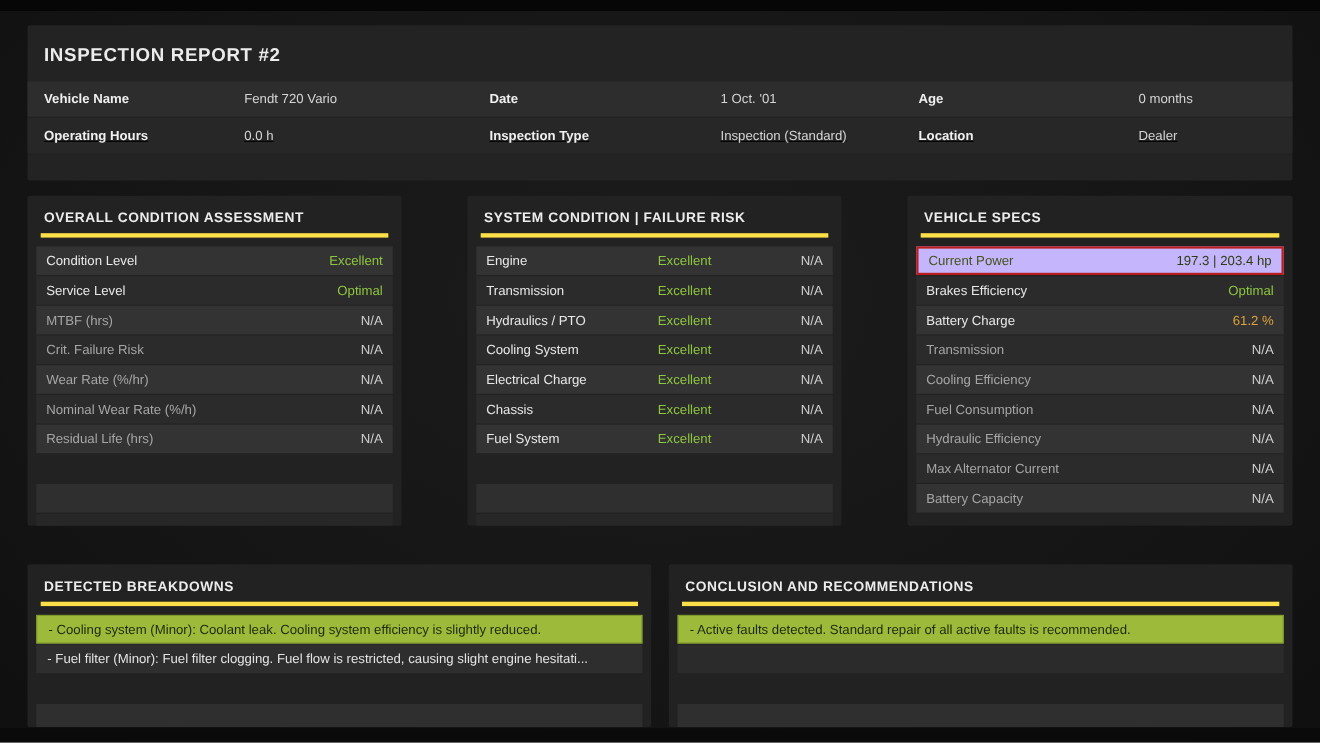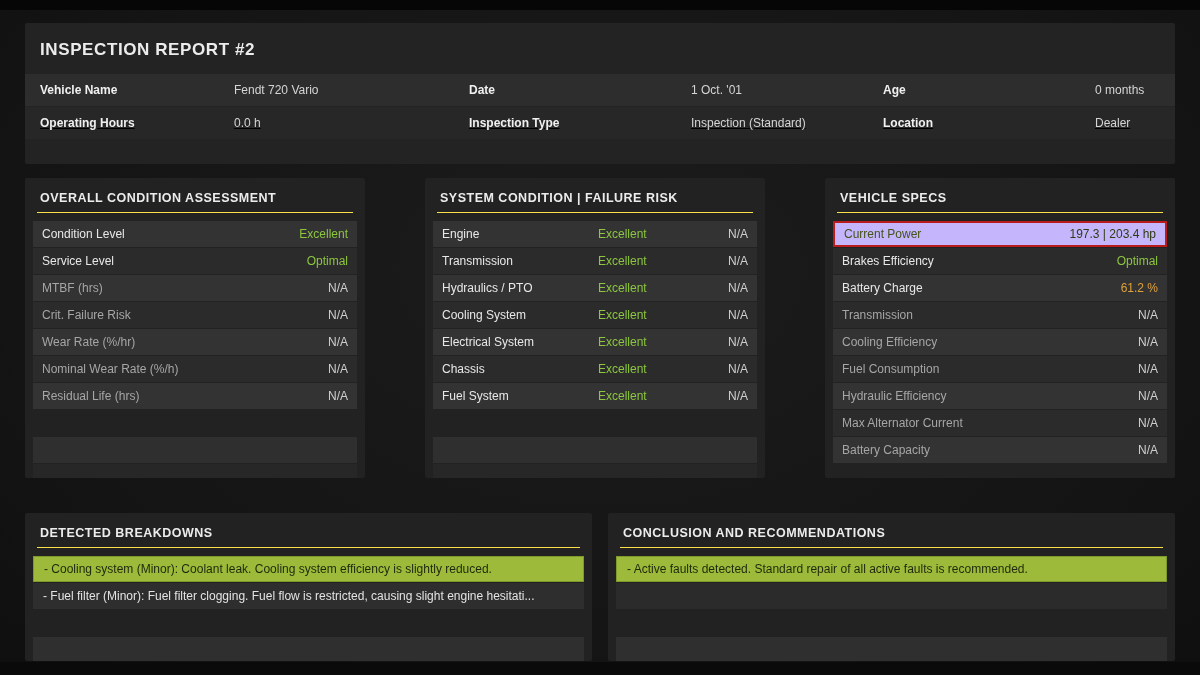--- a/index.html
+++ b/index.html
@@ -25,40 +25,40 @@
     position: absolute; left: 25px; top: 23px; width: 1150px; height: 141px;
     background: #232323; border-radius: 2px;
   }
   .report-title {
     font-size: 17px; font-weight: bold; letter-spacing: 0.6px;
     color: #ececec; padding: 17px 15px 14px 15px;
   }
   .hrow {
     height: 32px; display: grid; align-items: center;
     grid-template-columns: 182px 223px 210px 180px 200px 1fr;
-    padding: 0 15px; font-size: 12px; margin-bottom: 1px; gap: 12px;
+    padding: 0 15px; font-size: 12px; margin-bottom: 1px;
   }
   .hrow-a { background: #2d2d2d; }
   .hrow-b { background: #272727; text-decoration: underline; }
   .hlabel { font-weight: bold; color: #f0f0f0; }
   .hvalue { color: #d5d5d5; }
 
   
   .mid {
     position: absolute; left: 25px; top: 178px; width: 1150px;
     display: flex; justify-content: space-between;
   }
   .col { background: #222222; border-radius: 2px; height: 300px; overflow: hidden; }
   .col-1, .col-2 { width: 340px; }
   .col-3 { width: 350px; }
 
   .panel-title {
     font-size: 12.5px; font-weight: bold; letter-spacing: 0.5px; color: #ececec;
     margin: 13px 12px 8px 12px; padding: 0 3px 7px 3px;
-    border-bottom: 1px solid #fde047;
+    border-bottom: 4px solid #fde047;
   }
   .rows { padding: 0 8px; }
   .row {
     height: 26px; margin-bottom: 1px; padding: 0 9px;
     display: flex; align-items: center; justify-content: space-between;
     font-size: 12px;
   }
   .r-a { background: #333333; }
   .r-b { background: #2b2b2b; }
   .r-gap { background: transparent; }
@@ -177,21 +177,21 @@
           <span class="sys-name">Hydraulics / PTO</span>
           <span class="sys-cond">Excellent</span>
           <span class="sys-risk">N/A</span>
         </div>
         <div class="row r-b">
           <span class="sys-name">Cooling System</span>
           <span class="sys-cond">Excellent</span>
           <span class="sys-risk">N/A</span>
         </div>
         <div class="row r-a">
-          <span class="sys-name">Electrical System</span>
+          <span class="sys-name">Electrical Charge</span>
           <span class="sys-cond">Excellent</span>
           <span class="sys-risk">N/A</span>
         </div>
         <div class="row r-b">
           <span class="sys-name">Chassis</span>
           <span class="sys-cond">Excellent</span>
           <span class="sys-risk">N/A</span>
         </div>
         <div class="row r-a">
           <span class="sys-name">Fuel System</span>

